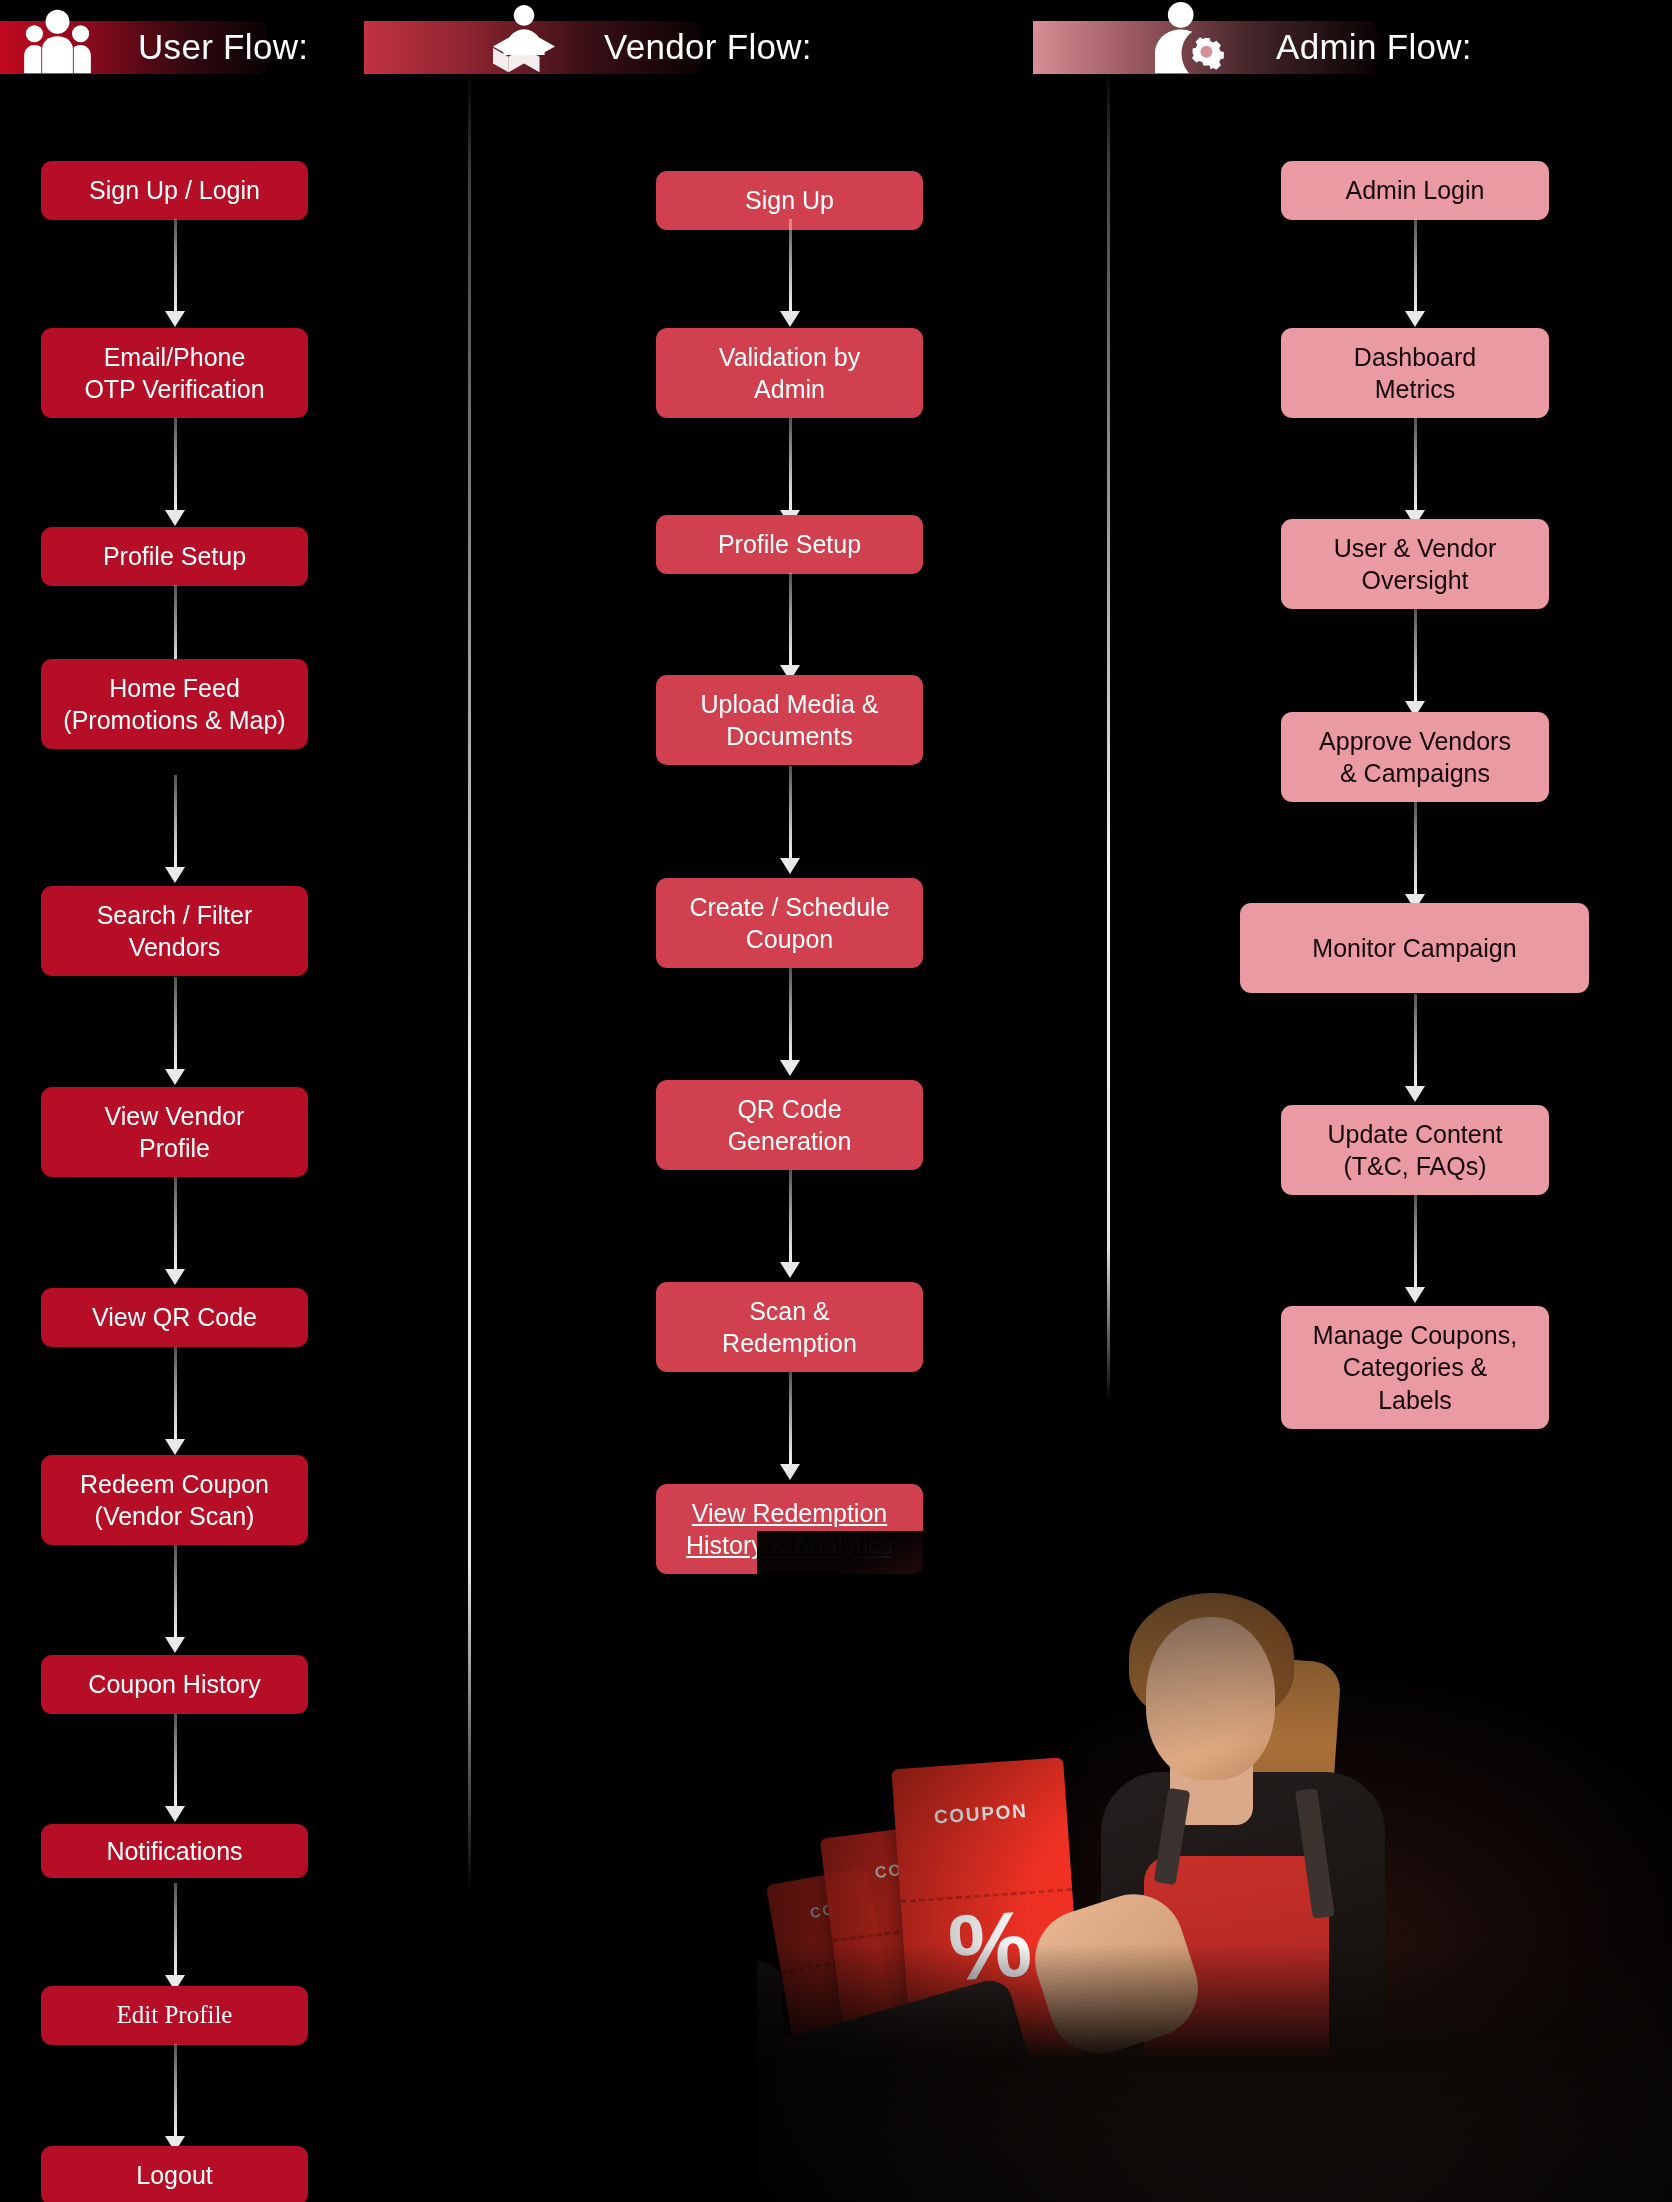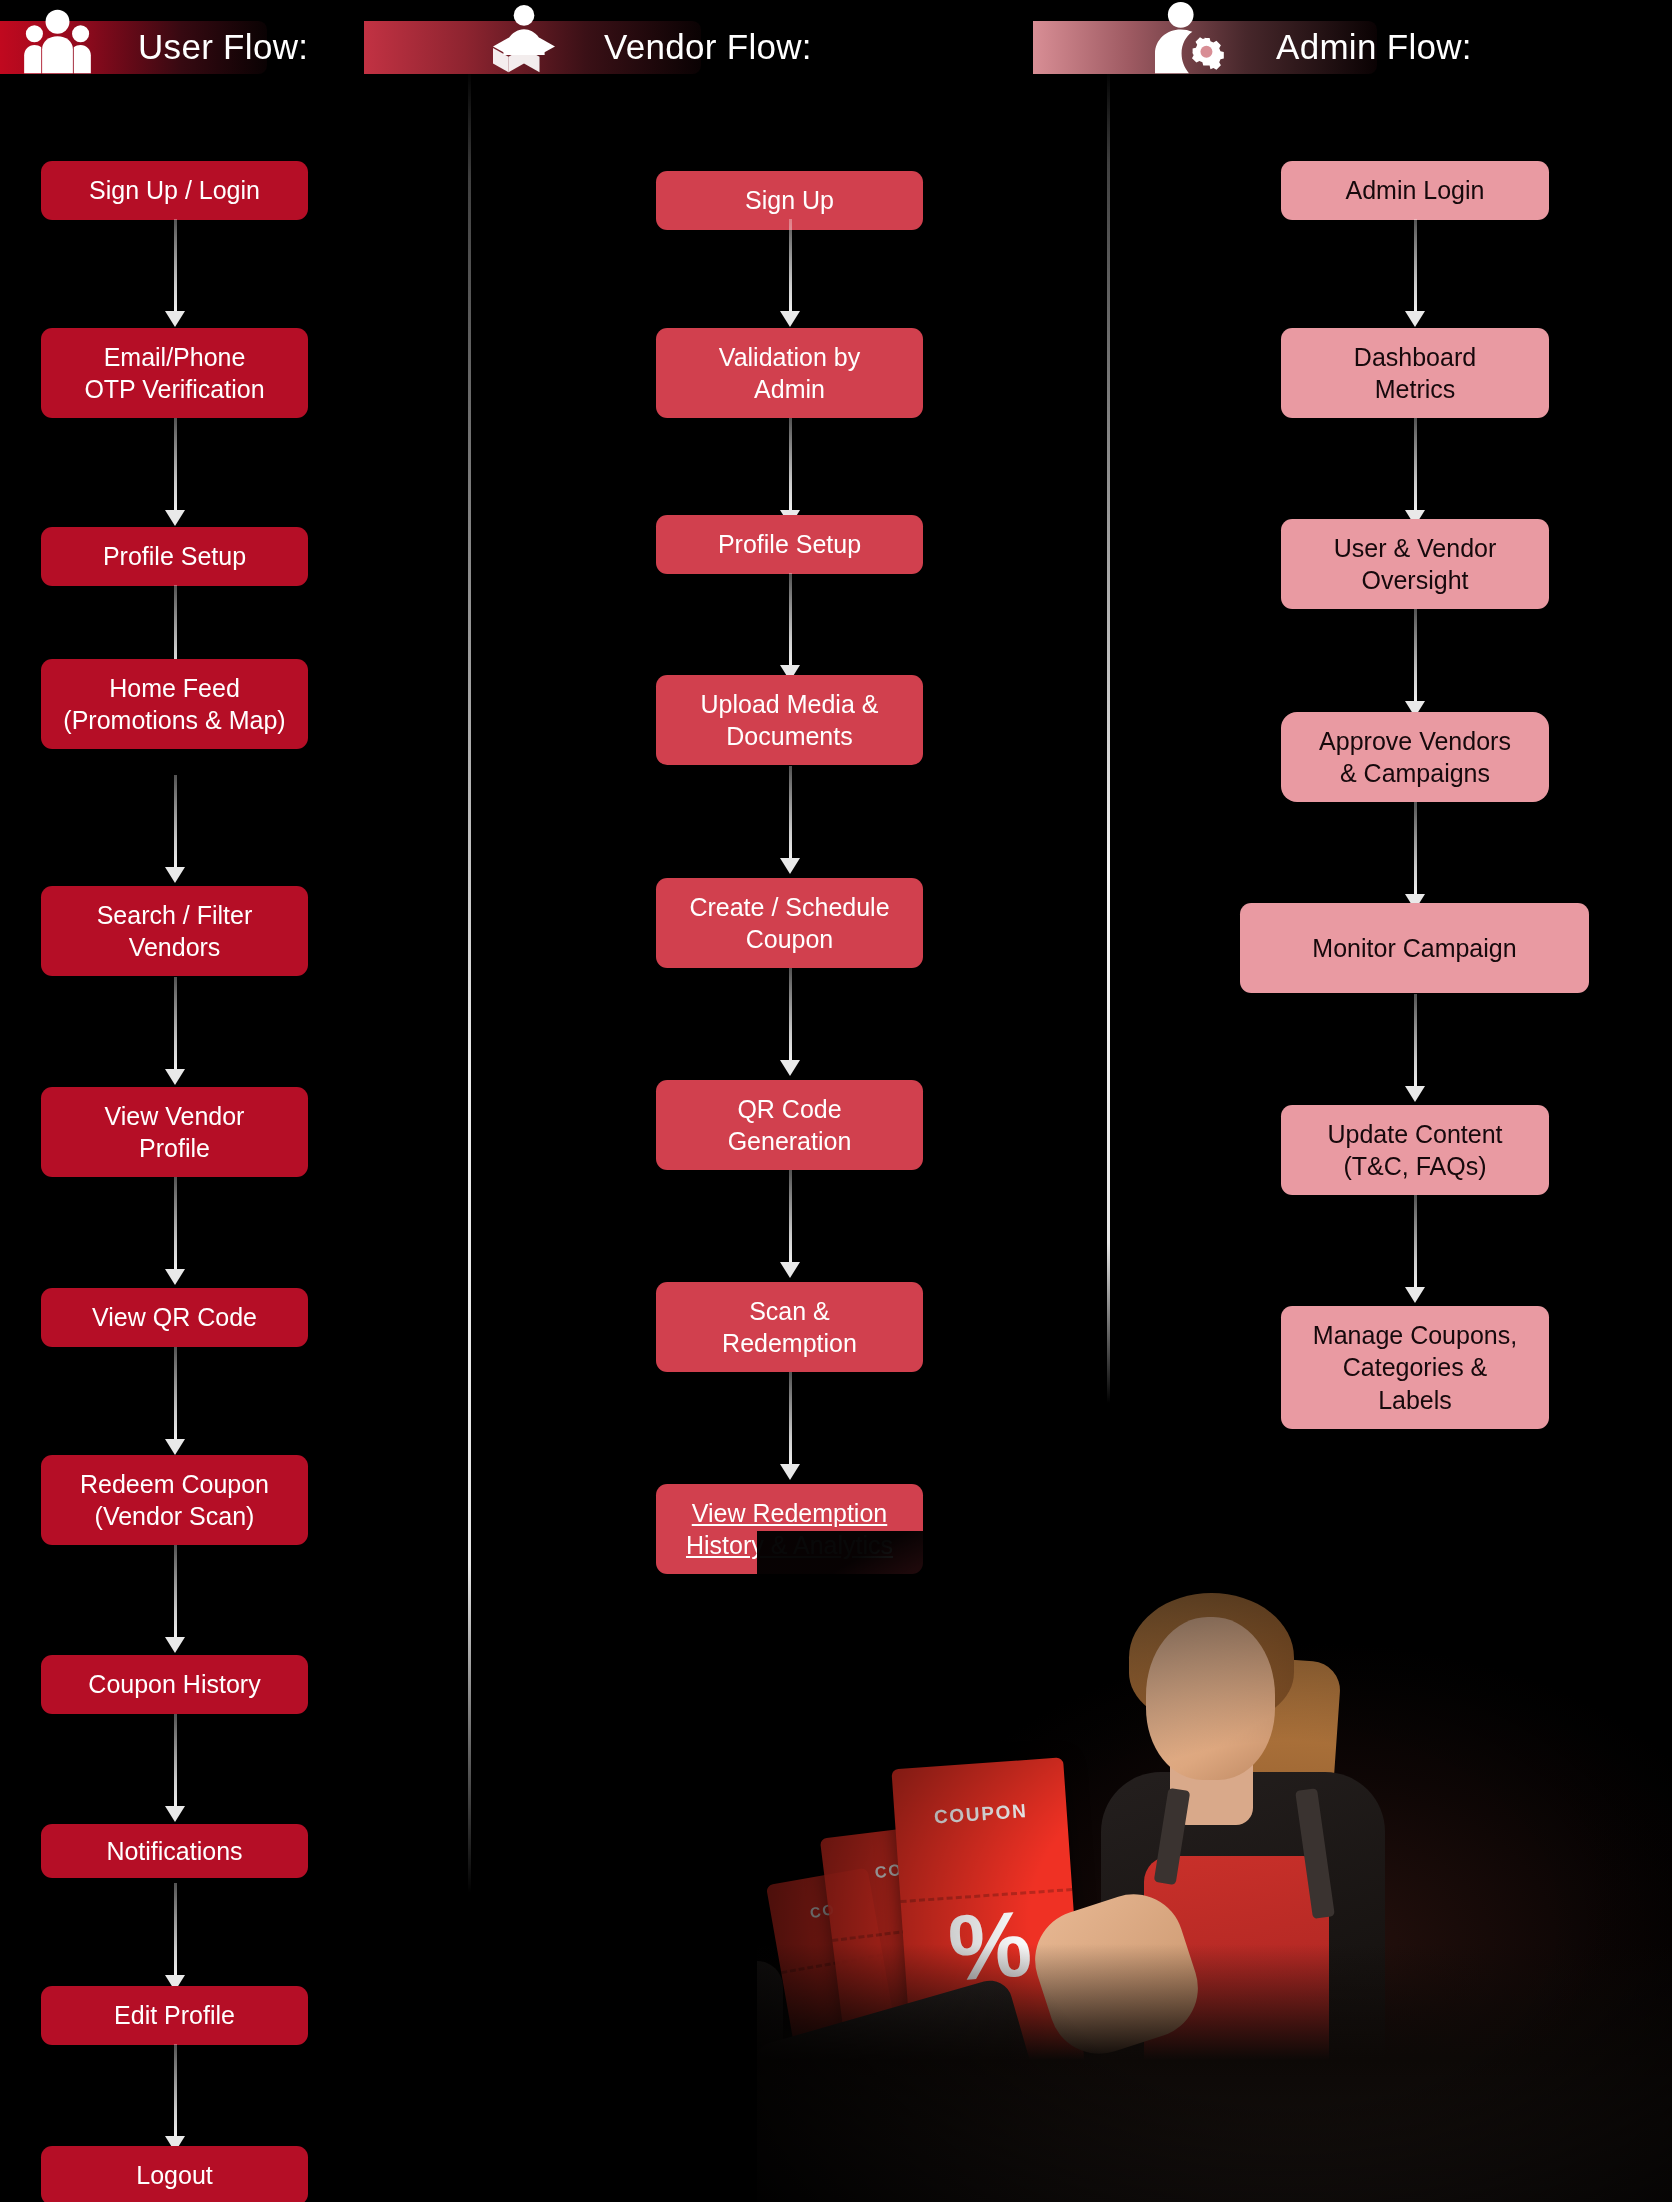--- a/index.html
+++ b/index.html
@@ -182,21 +182,21 @@
     <div class="node user" style="left:41px;top:1655px;width:267px;height:59px;">
       <span>Coupon History</span>
     </div>
     <div class="conn" style="left:174px;top:1714px;height:93px;"></div>
 
     <div class="node user" style="left:41px;top:1824px;width:267px;height:54px;">
       <span>Notifications</span>
     </div>
     <div class="conn" style="left:174px;top:1883px;height:93px;"></div>
 
-    <div class="node user" style="left:41px;top:1986px;width:267px;height:59px;">
+    <div class="node user" style="left:41px;top:1986px;width:267px;height:59px;font-family:Liberation Serif, serif;">
       <span>Edit Profile</span>
     </div>
     <div class="conn" style="left:174px;top:2044px;height:93px;"></div>
 
     <div class="node user" style="left:41px;top:2146px;width:267px;height:59px;">
       <span>Logout</span>
     </div>
   </div>
 
   <div class="column" id="col-vendor">
@@ -287,21 +287,21 @@
       <span>Metrics</span>
     </div>
     <div class="conn" style="left:307px;top:418px;height:93px;"></div>
 
     <div class="node admin" style="left:174px;top:519px;width:268px;height:90px;flex-direction:column;">
       <span>User &amp; Vendor</span>
       <span>Oversight</span>
     </div>
     <div class="conn" style="left:307px;top:609px;height:93px;"></div>
 
-    <div class="node admin" style="left:174px;top:712px;width:268px;height:90px;flex-direction:column;border-radius:16px;">
+    <div class="node admin" style="left:174px;top:712px;width:268px;height:90px;flex-direction:column;">
       <span>Approve Vendors</span>
       <span>&amp; Campaigns</span>
     </div>
     <div class="conn" style="left:307px;top:802px;height:93px;"></div>
 
     <div class="node admin" style="left:133px;top:903px;width:349px;height:90px;flex-direction:column;">
       <span>Monitor Campaign</span>
     </div>
     <div class="conn" style="left:307px;top:994px;height:93px;"></div>
 

